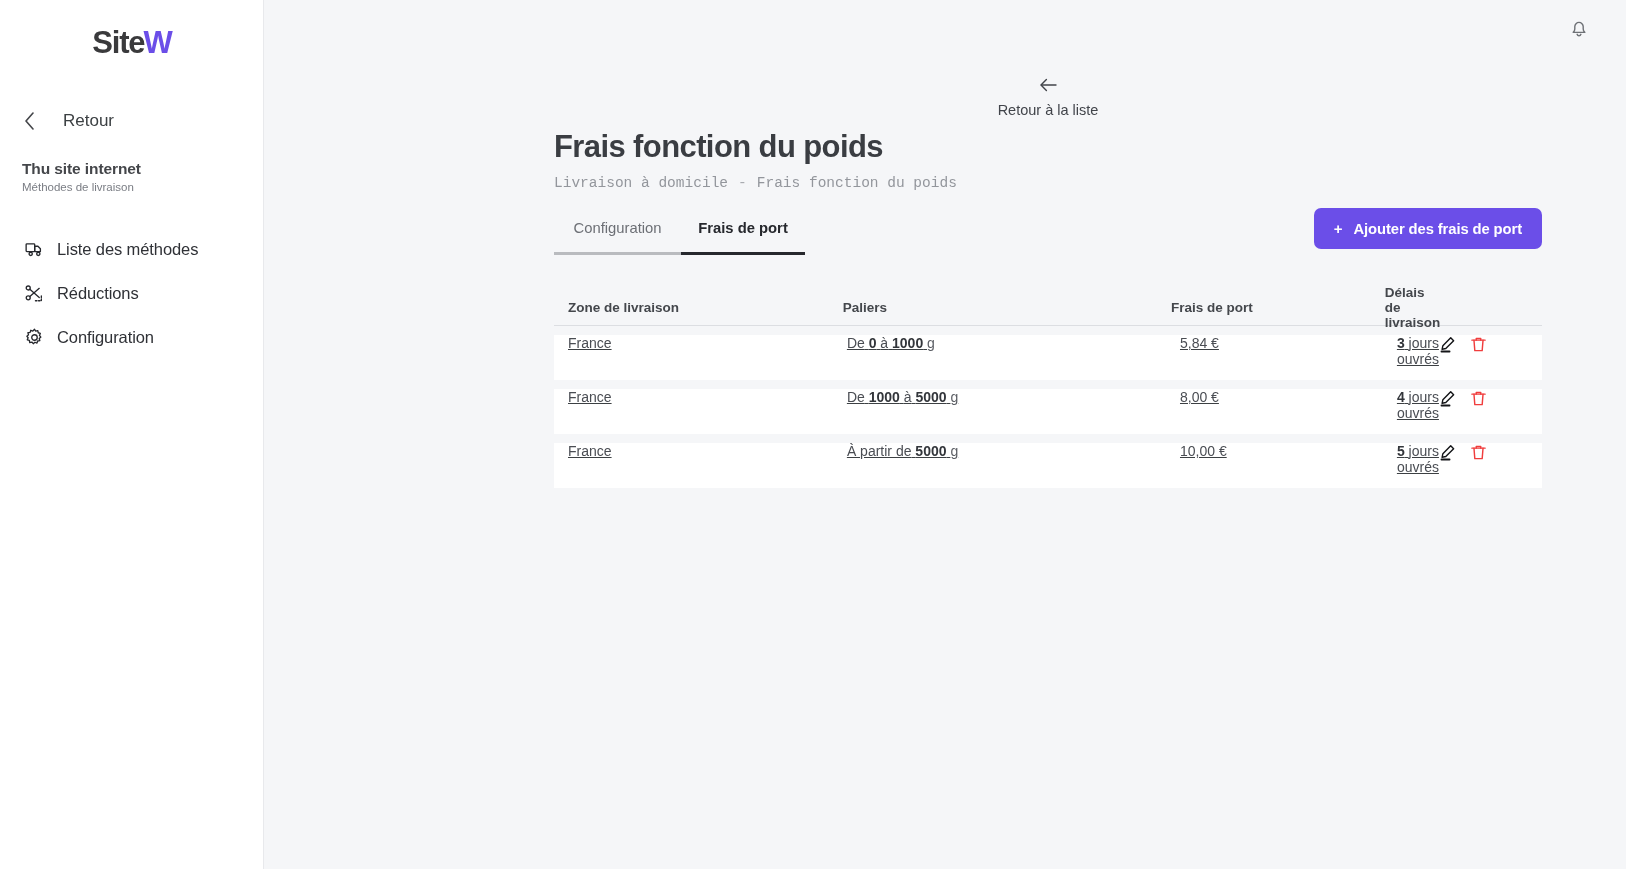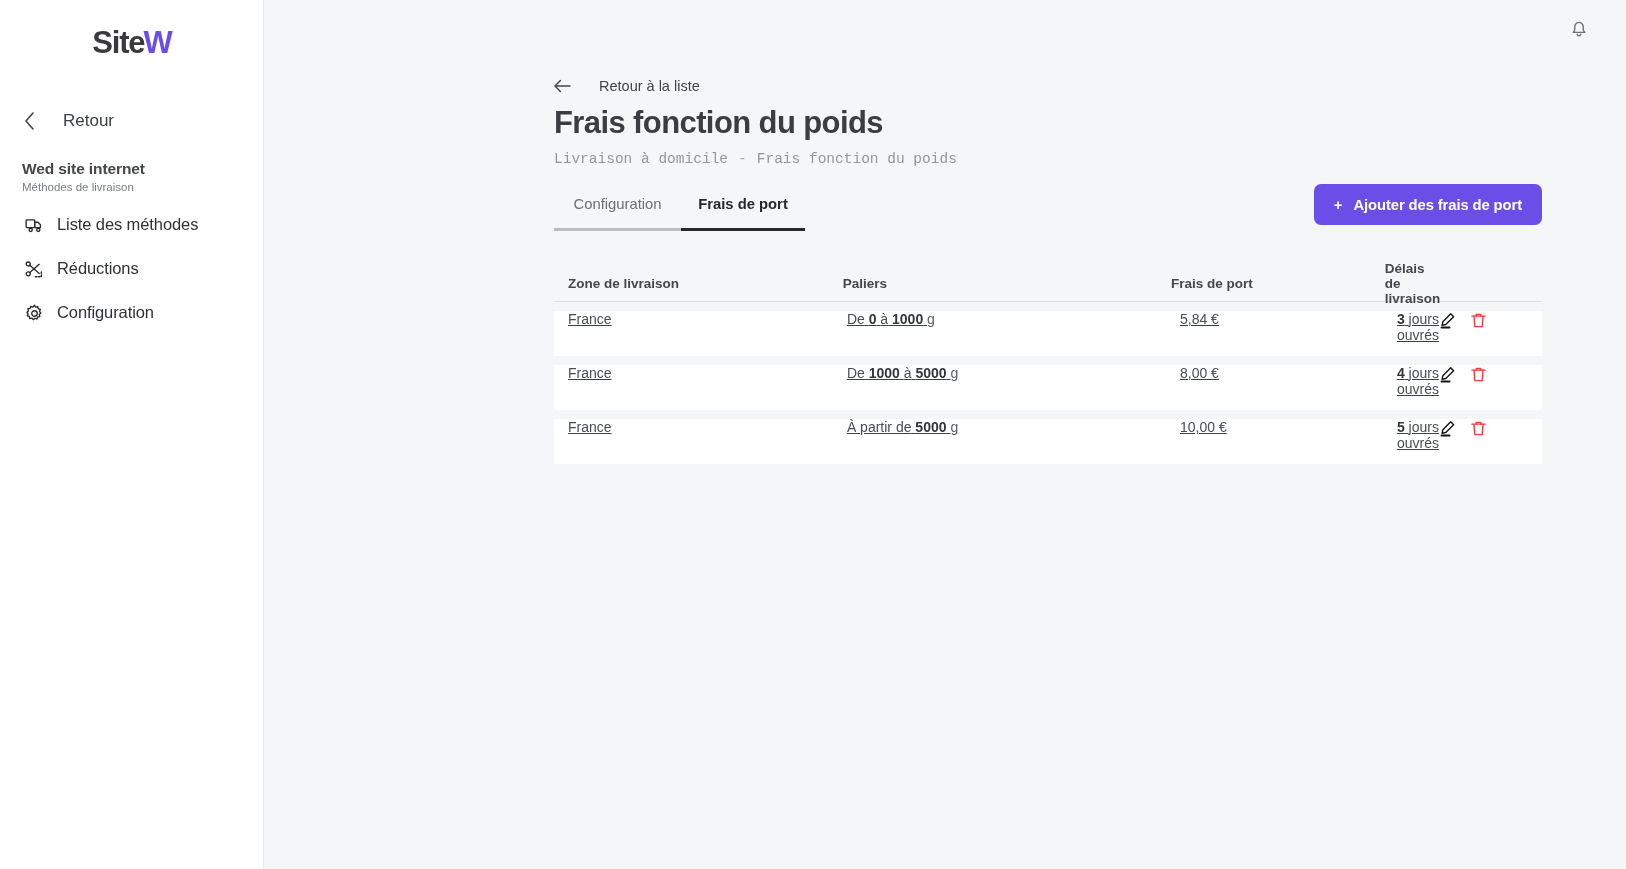--- a/index.html
+++ b/index.html
@@ -54,21 +54,21 @@
   .back-row .chev { color: #44464a; display: flex; align-items: center; }
   .back-row .lbl { font-size: 17px; color: #3c4043; }
 
   .site-block { padding: 0 22px; margin-top: 26px; }
   .site-title { font-size: 15.5px; font-weight: 700; color: #44464a; letter-spacing: -0.1px; }
   .site-sub { font-size: 11.5px; color: #7a7d84; margin-top: 3px; }
 
   .nav { margin-top: 22px; }
   .nav-item {
     display: flex;
-    align-items: flex-start;
+    align-items: flex-end;
     gap: 13px;
     padding: 0 24px;
     height: 44px;
     cursor: pointer;
   }
   .nav-item .ico { width: 20px; height: 20px; display: flex; align-items: center; justify-content: center; color: #26282d; }
   .nav-item .txt { font-size: 16.5px; color: #2f3136; letter-spacing: -0.1px; }
 
   
   .main { flex: 1; height: 869px; position: relative; background: #f5f6f8; overflow: hidden; }
@@ -81,25 +81,26 @@
     padding-right: 34px;
   }
   .bell { width: 26px; height: 26px; color: #6e7176; cursor: pointer; display: flex; align-items: center; justify-content: center; }
 
   .content { padding: 0 84px 0 290px; }
   .content-inner { position: relative; }
 
   .back-list {
     display: flex;
     align-items: center;
-    gap: 28px;
+    gap: 10px;
     font-size: 14.5px;
     color: #41444a;
     cursor: pointer;
     margin-top: 22px;
+    flex-direction: column;
   }
   .back-list .arrow { display: flex; align-items: center; color: #41444a; }
 
   .page-title {
     font-size: 31px;
     font-weight: 700;
     color: #3a3d42;
     letter-spacing: -0.6px;
     margin-top: 11px;
   }
@@ -207,21 +208,21 @@
     <div class="back-row">
       <span class="chev">
         <svg width="11" height="18" viewBox="0 0 11 18" fill="none" stroke="currentColor" stroke-width="1.6" stroke-linecap="round" stroke-linejoin="round">
             <polyline points="9,1 2,9 9,17"></polyline>
           </svg>
       </span>
       <span class="lbl">Retour</span>
     </div>
 
     <div class="site-block">
-      <div class="site-title">Wed site internet</div>
+      <div class="site-title">Thu site internet</div>
       <div class="site-sub">Méthodes de livraison</div>
     </div>
 
     <nav class="nav">
 
       <div class="nav-item">
         <span class="ico">
           <svg width="19" height="19" viewBox="0 0 20 20" fill="none" stroke="currentColor" stroke-width="1.4" stroke-linecap="round" stroke-linejoin="round">
             <rect x="1.2" y="4" width="9" height="8.2" rx="0.8"></rect>
             <path d="M10.2 6.6h3.4l2.6 2.7v2.9h-6z"></path>

